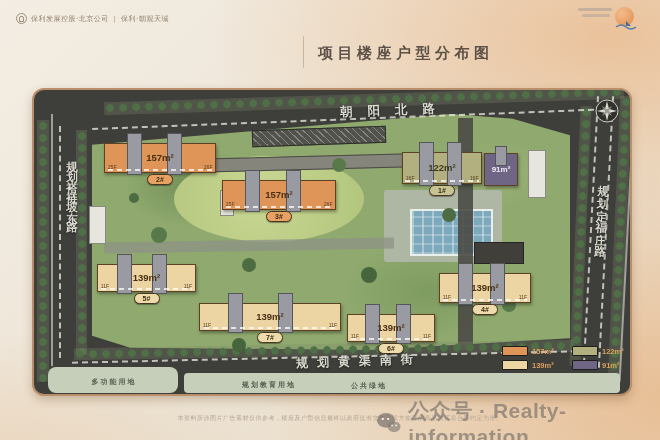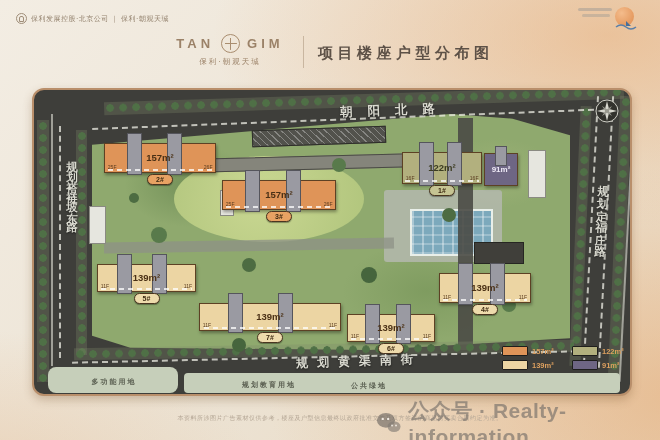--- a/index.html
+++ b/index.html
@@ -134,28 +134,20 @@
 </head>
 <body>
 
 <div class="page">
 
   <div class="hdr-small">
     <span class="plogo"></span>
     <span>保利发展控股·北京公司 ｜ 保利·朝观天珹</span>
   </div>
 
-  <div class="brand">
-    <div class="row">
-      <span>TAN</span>
-      <span class="seal"></span>
-      <span>GIM</span>
-    </div>
-    <div class="sub">保利·朝观天珹</div>
-  </div>
 
   <div class="hdr-div"></div>
   <div class="page-title">项目楼座户型分布图</div>
 
   <div class="stamp">
     <span class="tl"></span>
     <span class="tl2"></span>
     <span class="ball"></span>
     <svg width="26" height="12" viewBox="0 0 26 12">
       <path d="M2,8 Q7,4 12,8 T22,8" fill="none" stroke="#5a7fa8" stroke-width="1.5"></path>

